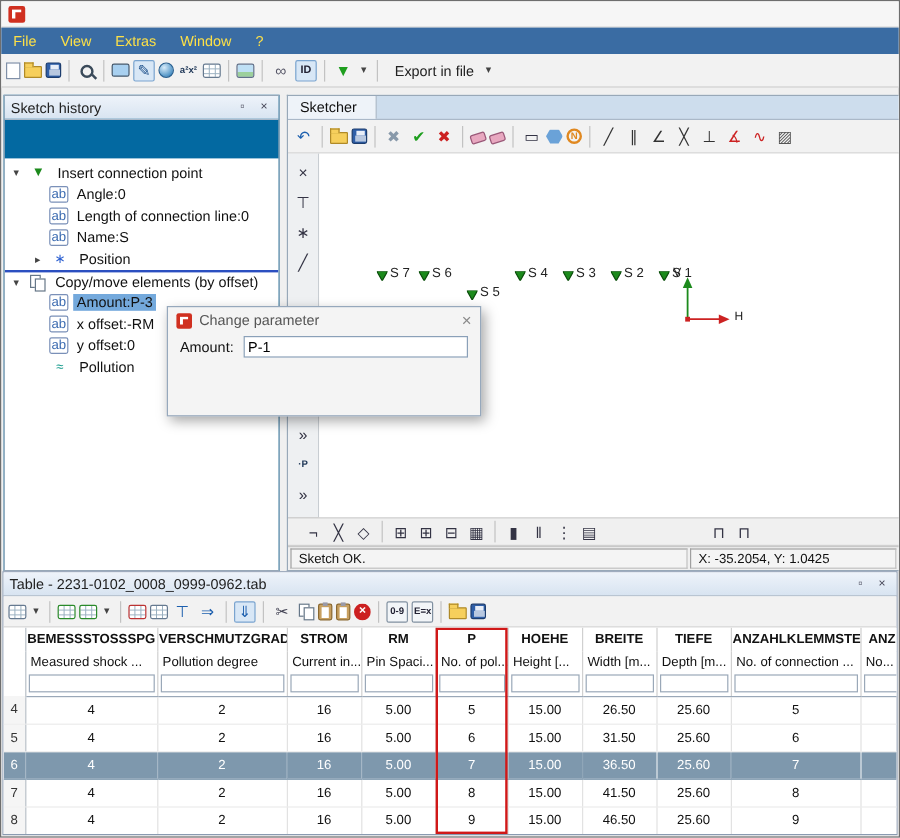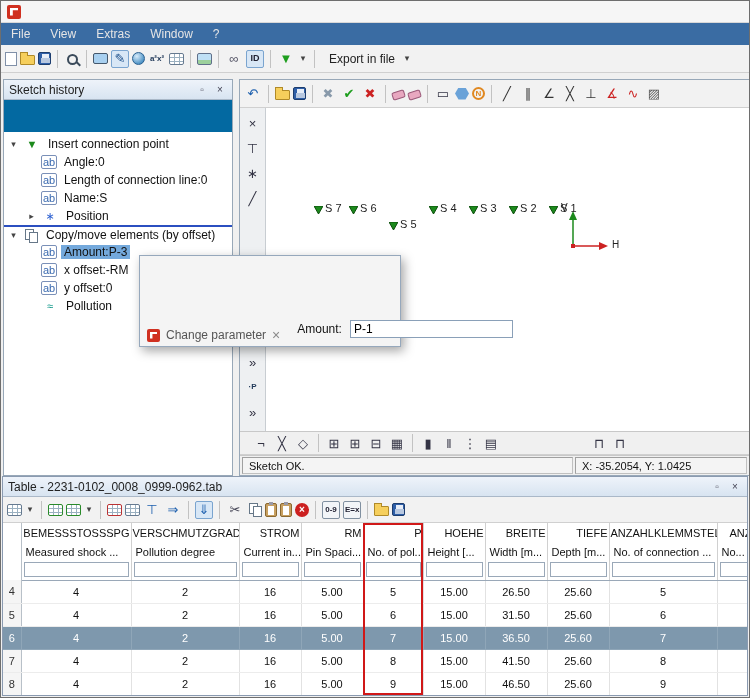--- a/index.html
+++ b/index.html
@@ -5,21 +5,21 @@
   html,body{margin:0;padding:0;background:#9a9a9a;}
   *{box-sizing:border-box;}
   .window{width:750px;height:698px;position:relative;overflow:hidden;display:flex;flex-direction:column;
     background:#f0f0f0;border:1px solid #6e6e6e;font-family:"Liberation Sans",sans-serif;color:#111;}
   
   .titlebar{height:22px;flex:0 0 auto;display:flex;align-items:center;gap:6px;padding:0 6px;background:#f6f6f6;border-bottom:1px solid #d8d8d8;font-size:12px;color:#222;white-space:nowrap;overflow:hidden;}
   .applogo{width:14px;height:14px;flex:0 0 auto;background:#d03020;border-radius:2px;position:relative;}
   .applogo::after{content:'';position:absolute;left:3px;top:3px;width:8px;height:8px;background:#fff;
     clip-path:polygon(0 0,100% 0,100% 35%,35% 35%,35% 100%,0 100%);}
   
-  .menubar{height:22px;flex:0 0 auto;display:flex;align-items:stretch;background:var(--menu-bar,#3a6ca3);color:#e5e5e5;font-size:12px;}
+  .menubar{height:22px;flex:0 0 auto;display:flex;align-items:stretch;background:var(--menu-bar,#3a6ca3);color:#fde047;font-size:12px;}
   .menu-item{padding:3px 10px;display:flex;align-items:center;}
   
   .toolbar{display:flex;align-items:center;background:#f2f2f2;border-bottom:1px solid #d0d0d0;padding:0 4px;gap:3px;overflow:hidden;}
   .main-toolbar{height:28px;flex:0 0 auto;}
   .tsep{width:1px;height:18px;background:#c2c2c2;margin:0 3px;flex:0 0 auto;}
   .tspacer{flex:1;}
   .ic{min-width:18px;height:18px;display:inline-flex;align-items:center;justify-content:center;font-size:13px;line-height:1;border:1px solid transparent;border-radius:2px;flex:0 0 auto;}
   .ic.active{background:#d8e7f6;border-color:#7aa4cf;}
   .ic.small{min-width:10px;font-size:9px;color:#444;}
   .tb-text{font-size:12px;color:#222;padding:2px 4px 2px 8px;white-space:nowrap;}
@@ -86,31 +86,31 @@
   .statusbar{height:20px;flex:0 0 auto;background:#f0f0f0;display:flex;gap:2px;padding:1px 2px;border-top:1px solid #c8c8c8;font-size:11px;}
   .status-cell{border:1px solid #c0c0c0;border-top-color:#a0a0a0;border-left-color:#a0a0a0;background:#f4f4f4;display:flex;align-items:center;padding:0 6px;white-space:nowrap;overflow:hidden;}
   .status-cell.grow{flex:1;}
   .coords{width:172px;flex:0 0 auto;}
   
   .table-panel{height:220px;flex:0 0 auto;margin:0 1px 1px 1px;border:1px solid #8a9ab0;display:flex;flex-direction:column;background:#fff;min-height:0;}
   .table-toolbar{height:26px;flex:0 0 auto;}
   .table-area{flex:1;position:relative;overflow:hidden;background:#fff;}
   table{border-collapse:collapse;table-layout:fixed;width:750px;font-size:11px;}
   th,td{overflow:hidden;white-space:nowrap;}
-  .hdr-main th{height:20px;font-weight:normal;text-align:right;border-right:1px solid #d0d0d0;background:#fff;}
+  .hdr-main th{height:20px;font-weight:bold;text-align:center;border-right:1px solid #d0d0d0;background:#fff;}
   .hdr-desc th{height:17px;font-weight:normal;text-align:left;padding-left:4px;border-right:1px solid #d0d0d0;color:#111;background:#fff;}
   .hdr-filter td{height:20px;border-right:1px solid #d0d0d0;border-bottom:1px solid #9aa8b8;padding:1px 2px;background:#fff;}
   .filter-input{width:100%;height:15px;border:1px solid #9aa8b8;padding:0 2px;font-size:10px;background:#fff;font-family:"Liberation Sans",sans-serif;}
   tbody td{height:23px;text-align:center;border-right:1px solid #e2e2e2;border-bottom:1px solid #ececec;color:#111;}
   td.rownum,th.corner{background:#f5f5f5;border-right:1px solid #b8c0c8;color:#333;}
   th.corner{background:#fff;}
   tr.selrow td{background:var(--row-selection,#7e98ad);color:#fff;border-right-color:#8fa6b8;border-bottom-color:#8fa6b8;}
   .red-overlay{position:absolute;top:0;height:100%;border:2px solid var(--column-highlight,#d01818);pointer-events:none;}
   
-  .dialog{position:absolute;left:138px;top:254px;width:262px;height:92px;background:#f4f4f4;border:1px solid #96a8bc;box-shadow:3px 4px 10px rgba(0,0,0,.35);z-index:50;display:flex;flex-direction:row;align-items:flex-end;}
+  .dialog{position:absolute;left:138px;top:254px;width:262px;height:92px;background:#f4f4f4;border:1px solid #96a8bc;box-shadow:3px 4px 10px rgba(0,0,0,.35);z-index:50;display:flex;flex-direction:column;}
   .dialog-title{height:22px;flex:0 0 auto;display:flex;align-items:center;gap:6px;padding:0 7px;font-size:12px;color:#555;}
   .dlg-logo{width:13px;height:13px;flex:0 0 auto;background:#d03020;border-radius:2px;position:relative;}
   .dlg-logo::after{content:'';position:absolute;left:3px;top:3px;width:7px;height:7px;background:#fff;clip-path:polygon(0 0,100% 0,100% 35%,35% 35%,35% 100%,0 100%);}
   .dlg-close{margin-left:auto;color:#8a8a8a;font-size:14px;line-height:1;}
   .dialog-body{flex:1;padding:2px 10px 8px;display:flex;flex-direction:column;}
   .dlg-row{display:flex;align-items:center;gap:8px;font-size:12px;}
   .dlg-input{flex:1;height:18px;border:1px solid #8aa0b8;font-size:12px;padding:0 3px;background:#fff;font-family:"Liberation Sans",sans-serif;}
   .dlg-btns{margin-top:auto;display:flex;justify-content:flex-end;gap:6px;}
   .dlg-btns button{height:20px;border-radius:2px;color:#fff;font-size:11px;font-family:"Liberation Sans",sans-serif;padding:0 10px;}
   .btn-ok{background:var(--ok-button,#2470a0);border:1px solid #1c4a70;min-width:46px;}
@@ -216,20 +216,25 @@
             <span class="exp"></span>
             <span class="ic tic" style="color: rgb(18, 153, 138);">≈</span>
             <span class="tlabel">Pollution</span>
           </div>
         </div>
     </div>
 
     <div class="splitter"></div>
 
     <div class="sketcher-panel">
+      <div class="sketcher-tabs">
+        <div class="sketcher-tab">
+          <span>Sketcher</span>
+        </div>
+      </div>
       <div class="toolbar sketcher-toolbar" id="sketcher-toolbar">
           <span class="ic" style="color: rgb(28, 95, 174);">↶</span>
           <div class="tsep"></div>
           <span class="ic i-folder"></span>
           <span class="ic i-save"></span>
           <div class="tsep"></div>
           <span class="ic" style="color: rgb(136, 153, 170);">✖</span>
           <span class="ic" style="color: rgb(30, 158, 30);">✔</span>
           <span class="ic" style="color: rgb(204, 34, 34);">✖</span>
           <div class="tsep"></div>

